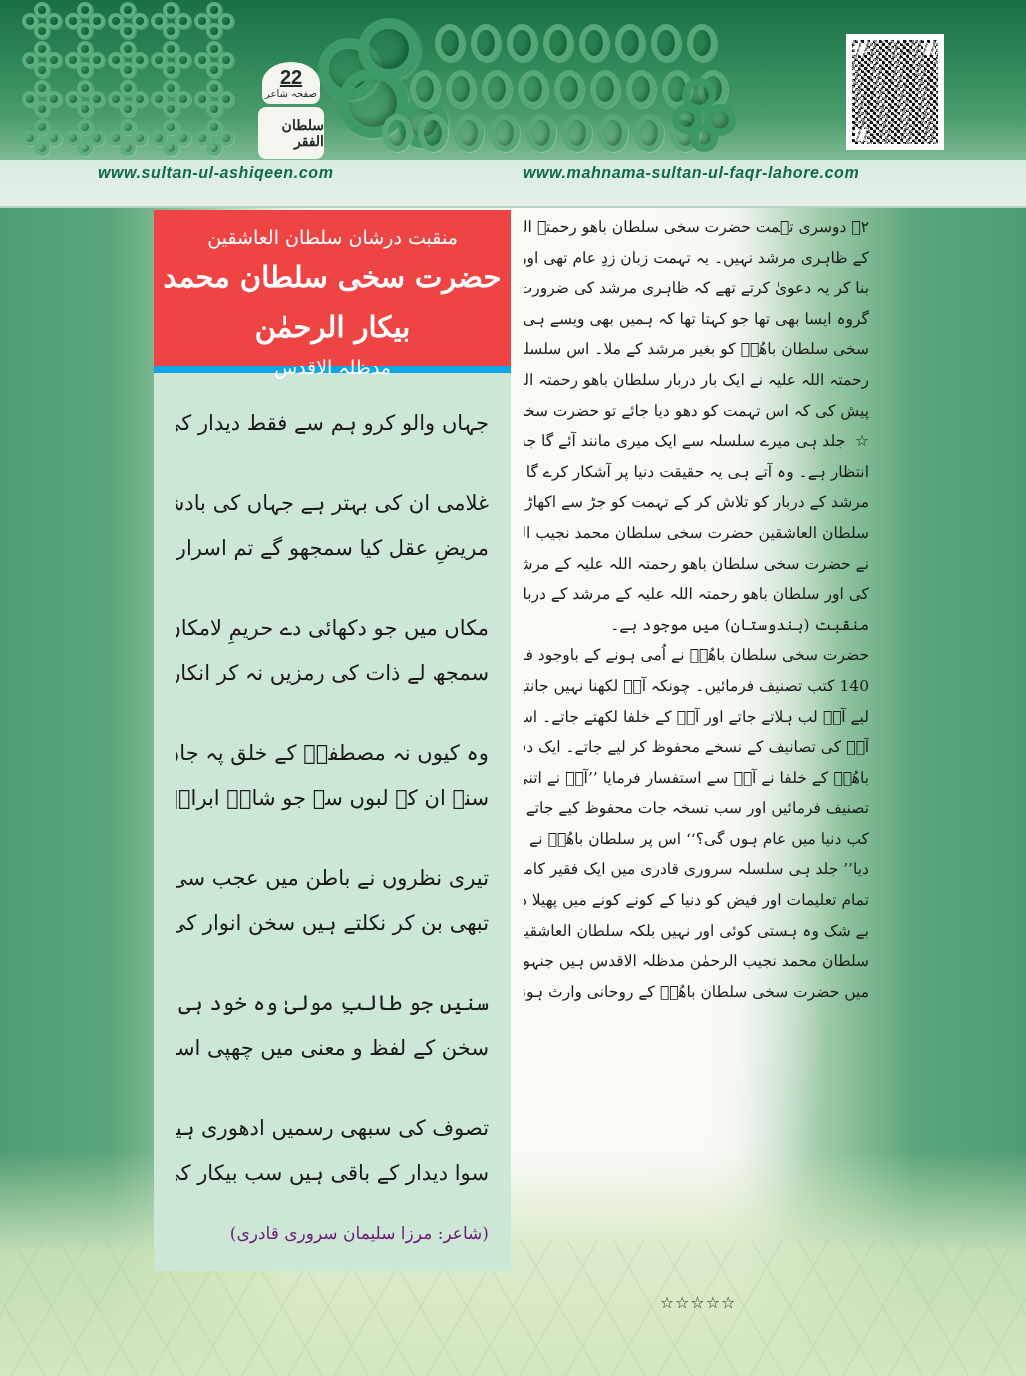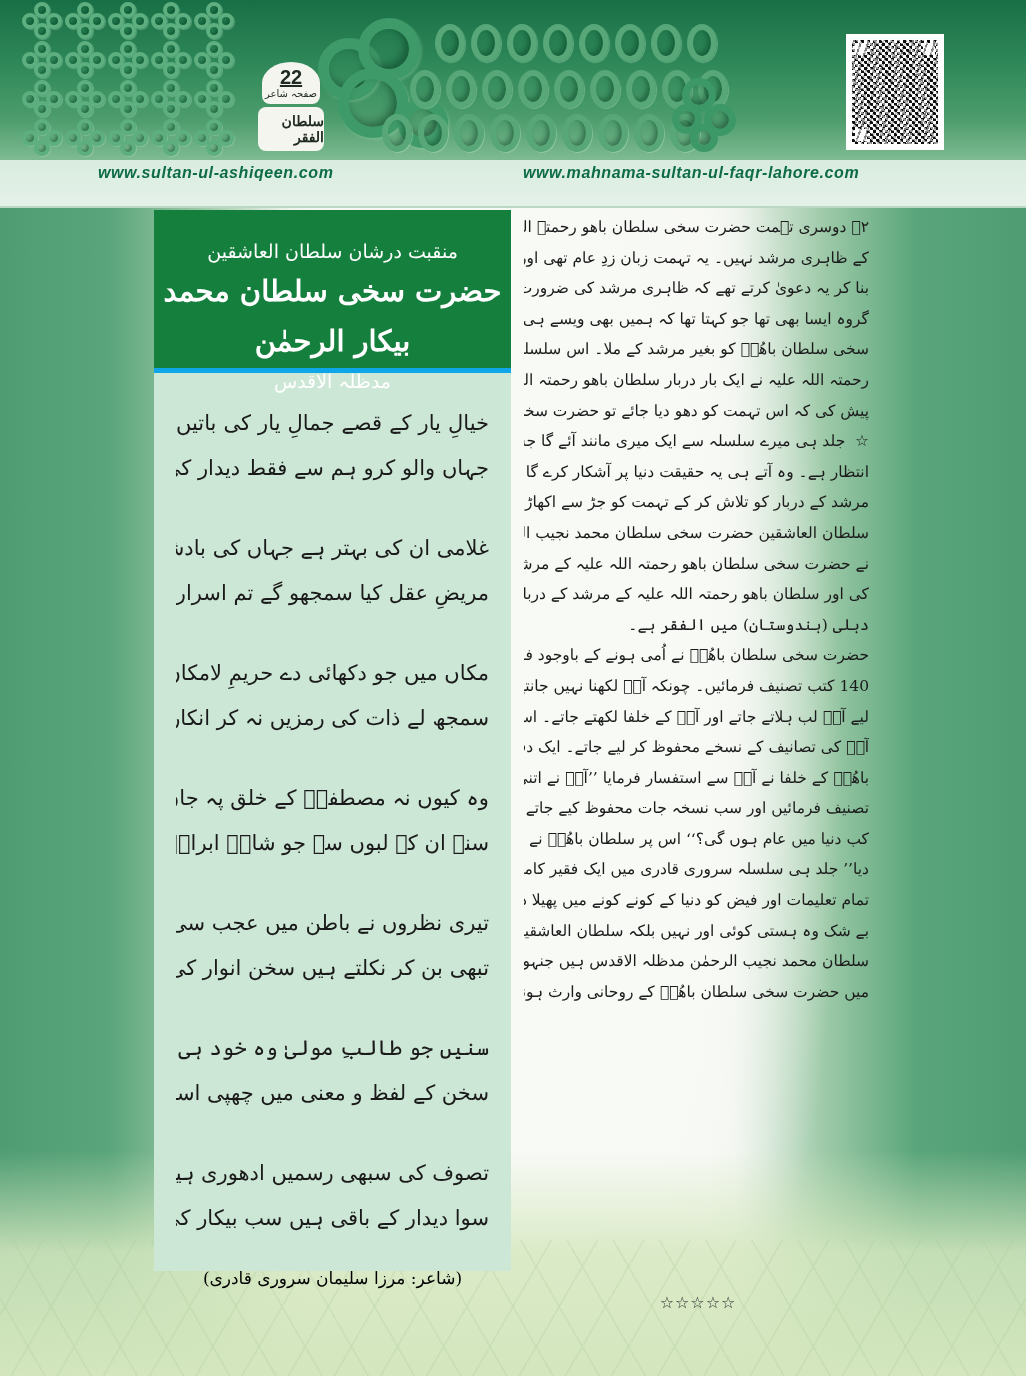--- a/index.html
+++ b/index.html
@@ -63,21 +63,21 @@
   }
 
   .page-badge {
     position: absolute; left: 262px; top: 62px; width: 58px; height: 42px;
     background: #f3f5ee; border-radius: 50% 50% 8px 8px;
     text-align: center; color: #1f2a22;
   }
   .page-number { display: block; font: bold 20px "Liberation Sans", sans-serif; line-height: 22px; margin-top: 4px; text-decoration: underline; }
   .page-label { display: block; font: 10px "DejaVu Sans", sans-serif; line-height: 12px; direction: rtl; }
   .mag-logo {
-    position: absolute; left: 258px; top: 107px; width: 66px; height: 44px;
+    position: absolute; left: 258px; top: 107px; width: 66px; height: 52px;
     background: #f3f5ee; border-radius: 8px;
     display: flex; align-items: center; justify-content: center;
     color: #1f2a22; font: bold 14px "DejaVu Serif", serif; direction: rtl;
   }
 
   .qr {
     position: absolute; left: 846px; top: 34px; width: 98px; height: 116px;
     background: #fff; padding: 6px;
   }
   .qr-inner {
@@ -109,38 +109,38 @@
   .url-left { left: 98px; }
   .url-right { left: 523px; }
   .issue-date { left: 402px; font-size: 16px; font-style: normal; direction: rtl; letter-spacing: 0; margin-top: 47px; }
 
   
   .poem-panel {
     position: absolute; left: 154px; top: 210px; width: 357px; height: 1061px;
     background: #cde7d6;
   }
   .poem-title-box {
-    background: #15803d; color: #fff; height: 163px;
+    background: #ef4444; color: #fff; height: 163px;
     text-align: center; direction: rtl;
-    border-bottom: 5px solid #0ea5e9;
-    padding-top: 26px;
+    border-bottom: 7px solid #0ea5e9;
+    padding-top: 12px;
   }
   .poem-subtitle { font: 19px "DejaVu Serif", serif; line-height: 30px; }
   .poem-title { font: bold 29px "DejaVu Serif", serif; line-height: 50px; }
   .poem-honorific { font: 19px "DejaVu Serif", serif; line-height: 30px; }
 
   .stanzas { padding: 28px 22px 0 22px; direction: rtl; }
   .stanza { margin-bottom: 35px; }
   .verse {
     font: 21px "DejaVu Serif", serif; color: #1a1a1a;
     line-height: 45px; text-align: justify; text-align-last: justify;
     white-space: nowrap; overflow: hidden;
   }
   .poet-credit {
-    text-align: center; font: 17px "DejaVu Serif", serif; color: #000000;
+    font: 17px "DejaVu Serif", serif; color: #701a75;
     margin-top: -8px; direction: rtl;
   }
 
   
   .prose {
     position: absolute; left: 524px; top: 212px; width: 345px;
     direction: rtl; color: #1b1b1b;
     font: 15.5px "DejaVu Serif", serif; line-height: 30.6px;
   }
   .prose p { text-align: justify; }
@@ -349,21 +349,20 @@
 </div>
 
 <section class="poem-panel">
   <div class="poem-title-box">
     <div class="poem-subtitle">منقبت درشان سلطان العاشقین</div>
     <div class="poem-title">حضرت سخی سلطان محمد بیکار الرحمٰن</div>
     <div class="poem-honorific">مدظلہ الاقدس</div>
   </div>
   <div class="stanzas">
     <div class="stanza">
-      <div class="verse">خیالِ یار کے قصے جمالِ یار کی باتیں</div>
       <div class="verse">جہاں والو کرو ہم سے فقط دیدار کی باتیں</div>
     </div>
     <div class="stanza">
       <div class="verse">غلامی ان کی بہتر ہے جہاں کی بادشاہی سے</div>
       <div class="verse">مریضِ عقل کیا سمجھو گے تم اسرار کی باتیں</div>
     </div>
     <div class="stanza">
       <div class="verse">مکاں میں جو دکھائی دے حریمِ لامکاں وہی</div>
       <div class="verse">سمجھ لے ذات کی رمزیں نہ کر انکار کی باتیں</div>
     </div>
@@ -399,21 +398,21 @@
   </p>
   <p>
     <span class="line"><span class="star-icon">☆</span>&nbsp;&nbsp;<span>جلد ہی میرے سلسلہ سے ایک میری مانند آئے گا جس کا مجھے</span></span>
     <span class="line">انتظار ہے۔ وہ آتے ہی یہ حقیقت دنیا پر آشکار کرے گا اور میرے</span>
     <span class="line last">مرشد کے دربار کو تلاش کر کے تہمت کو جڑ سے اکھاڑ پھینکے گا۔</span>
   </p>
   <p>
     <span class="line">سلطان العاشقین حضرت سخی سلطان محمد نجیب الرحمٰن مدظلہ الاقدس</span>
     <span class="line">نے حضرت سخی سلطان باھو رحمتہ اللہ علیہ کے مرشد پاک پر مکمل تحقیق</span>
     <span class="line">کی اور سلطان باھو رحمتہ اللہ علیہ کے مرشد کے دربار کا بھی پتہ لگالیا جو</span>
-    <span class="line last">دہلی (ہندوستان) میں الفقر ہے۔</span>
+    <span class="line last">منقبت (ہندوستان) میں موجود ہے۔</span>
   </p>
   <p>
     <span class="line">حضرت سخی سلطان باھُوؒ نے اُمی ہونے کے باوجود فقر و تصوف پر</span>
     <span class="line">140 کتب تصنیف فرمائیں۔ چونکہ آپؒ لکھنا نہیں جانتے تھے اس</span>
     <span class="line">لیے آپؒ لب ہلاتے جاتے اور آپؒ کے خلفا لکھتے جاتے۔ اس طرح</span>
     <span class="line">آپؒ کی تصانیف کے نسخے محفوظ کر لیے جاتے۔ ایک دفعہ سلطان</span>
     <span class="line">باھُوؒ کے خلفا نے آپؒ سے استفسار فرمایا ’’آپؒ نے اتنی کتب</span>
     <span class="line">تصنیف فرمائیں اور سب نسخہ جات محفوظ کیے جاتے ہیں، یہ تعلیمات</span>
     <span class="line">کب دنیا میں عام ہوں گی؟‘‘ اس پر سلطان باھُوؒ نے جواب</span>
     <span class="line">دیا’’ جلد ہی سلسلہ سروری قادری میں ایک فقیر کامل آئے گا جو میری</span>

